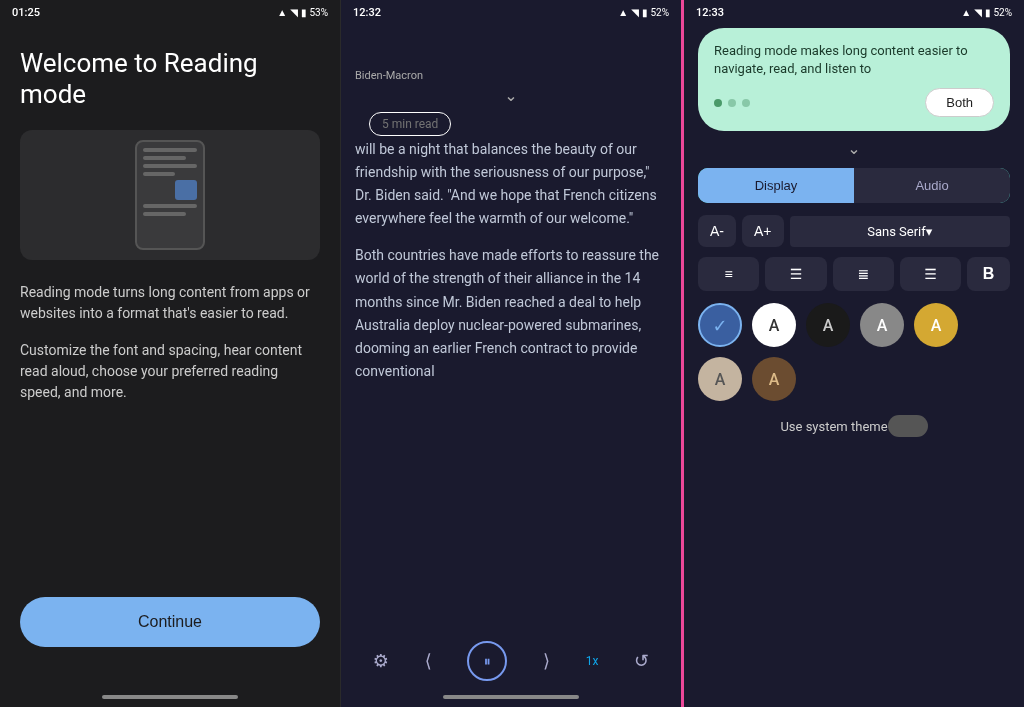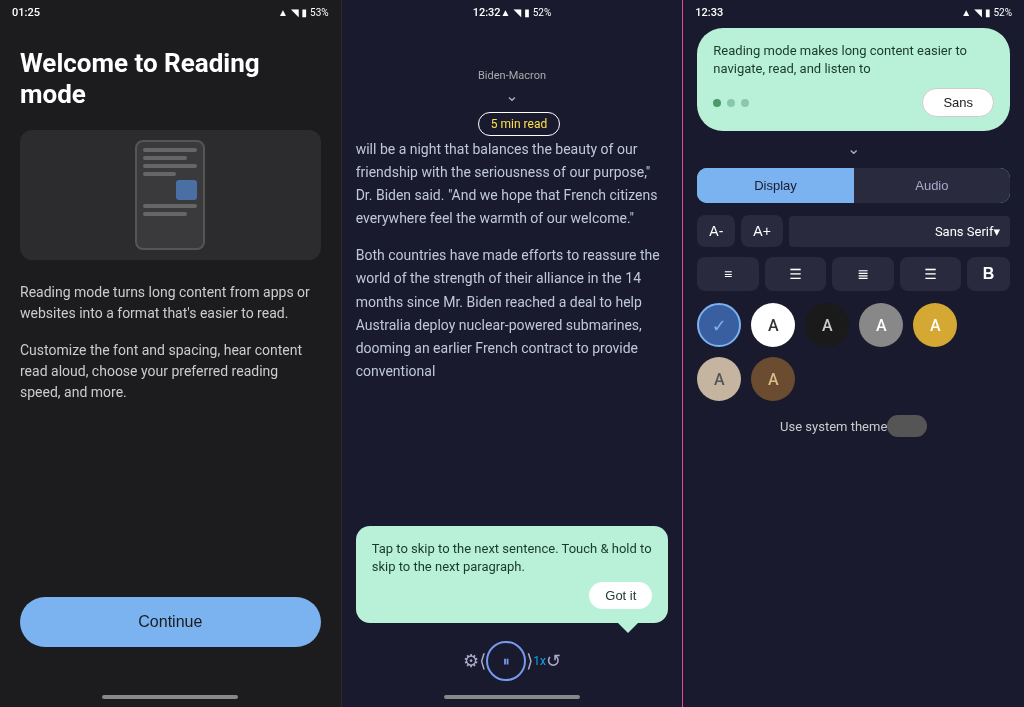--- a/index.html
+++ b/index.html
@@ -21,22 +21,21 @@
     }
 
     
     .phone-1 {
       background: #1c1c1e;
       border-right: 1px solid #2a2a2a;
     }
 
     .phone-2 {
       background: #1a1a2e;
-      border-right: 1px solid #ec4899;
-      align-items: center;
+      border-right: 3px solid #ec4899;
     }
 
     .phone-3 {
       background: #1a1a2e;
     }
 
     
     .status-bar {
       display: flex;
       justify-content: space-between;
@@ -63,21 +62,21 @@
     .welcome-content {
       padding: 24px 20px;
       flex: 1;
       display: flex;
       flex-direction: column;
     }
 
     .welcome-title {
       color: #ffffff;
       font-size: 26px;
-      font-weight: 700;
+      font-weight: 400;
       line-height: 1.2;
       margin-bottom: 20px;
     }
 
     .phone-mockup {
       width: 100%;
       height: 130px;
       background: #2c2c2e;
       border-radius: 12px;
       margin-bottom: 22px;
@@ -165,21 +164,21 @@
 
     .chevron-down {
       color: #aaaaaa;
       font-size: 16px;
       margin-bottom: 4px;
     }
 
     .read-time-badge {
       background: transparent;
       border: 1.5px solid #ffffff;
-      color: #fde047;
+      color: #737373;
       font-size: 12px;
       border-radius: 20px;
       padding: 4px 12px;
       align-self: flex-start;
       margin: 4px 0 8px 14px;
     }
 
     .article-text {
       color: #c0c8d8;
       font-size: 14px;
@@ -387,21 +386,21 @@
       flex: 1;
       background: #2a2a3e;
       border: none;
       border-radius: 4px;
       color: #ffffff;
       font-size: 13px;
       padding: 8px 10px;
       cursor: pointer;
       display: flex;
       align-items: center;
-      justify-content: flex-end;
+      justify-content: center;
     }
 
     
     .align-controls {
       display: flex;
       gap: 6px;
       padding: 4px 14px;
     }
 
     .align-btn {
@@ -521,26 +520,20 @@
 
   <div style="padding: 0 14px 6px;">
     <span class="read-time-badge">5 min read</span>
   </div>
 
   <div class="article-text">
     <p>will be a night that balances the beauty of our friendship with the seriousness of our purpose," Dr. Biden said. "And we hope that French citizens everywhere feel the warmth of our welcome."</p>
     <p>Both countries have made efforts to reassure the world of the strength of their alliance in the 14 months since Mr. Biden reached a deal to help Australia deploy nuclear-powered submarines, dooming an earlier French contract to provide conventional</p>
   </div>
 
-  <div class="tooltip-box">
-    <p class="tooltip-text">Tap to skip to the next sentence. Touch &amp; hold to skip to the next paragraph.</p>
-    <div style="overflow:hidden;">
-      <button class="got-it-btn">Got it</button>
-    </div>
-  </div>
 
   <div class="bottom-controls">
     <button class="control-btn">⚙</button>
     <button class="control-btn">⟨</button>
     <div class="play-btn-circle">⏸</div>
     <button class="control-btn">⟩</button>
     <span class="speed-text">1x</span>
     <button class="control-btn">↺</button>
   </div>
 
@@ -559,21 +552,21 @@
   </div>
 
   <div class="tooltip-top">
     <p class="tooltip-top-text">Reading mode makes long content easier to navigate, read, and listen to</p>
     <div class="tooltip-dots-row">
       <div class="dots">
         <div class="dot"></div>
         <div class="dot inactive"></div>
         <div class="dot inactive"></div>
       </div>
-      <button class="next-btn">Sans</button>
+      <button class="next-btn">Both</button>
     </div>
   </div>
 
 
   <div class="chevron-row">⌄</div>
 
   <div class="tab-row">
     <button class="tab-btn active">Display</button>
     <button class="tab-btn inactive">Audio</button>
   </div>

